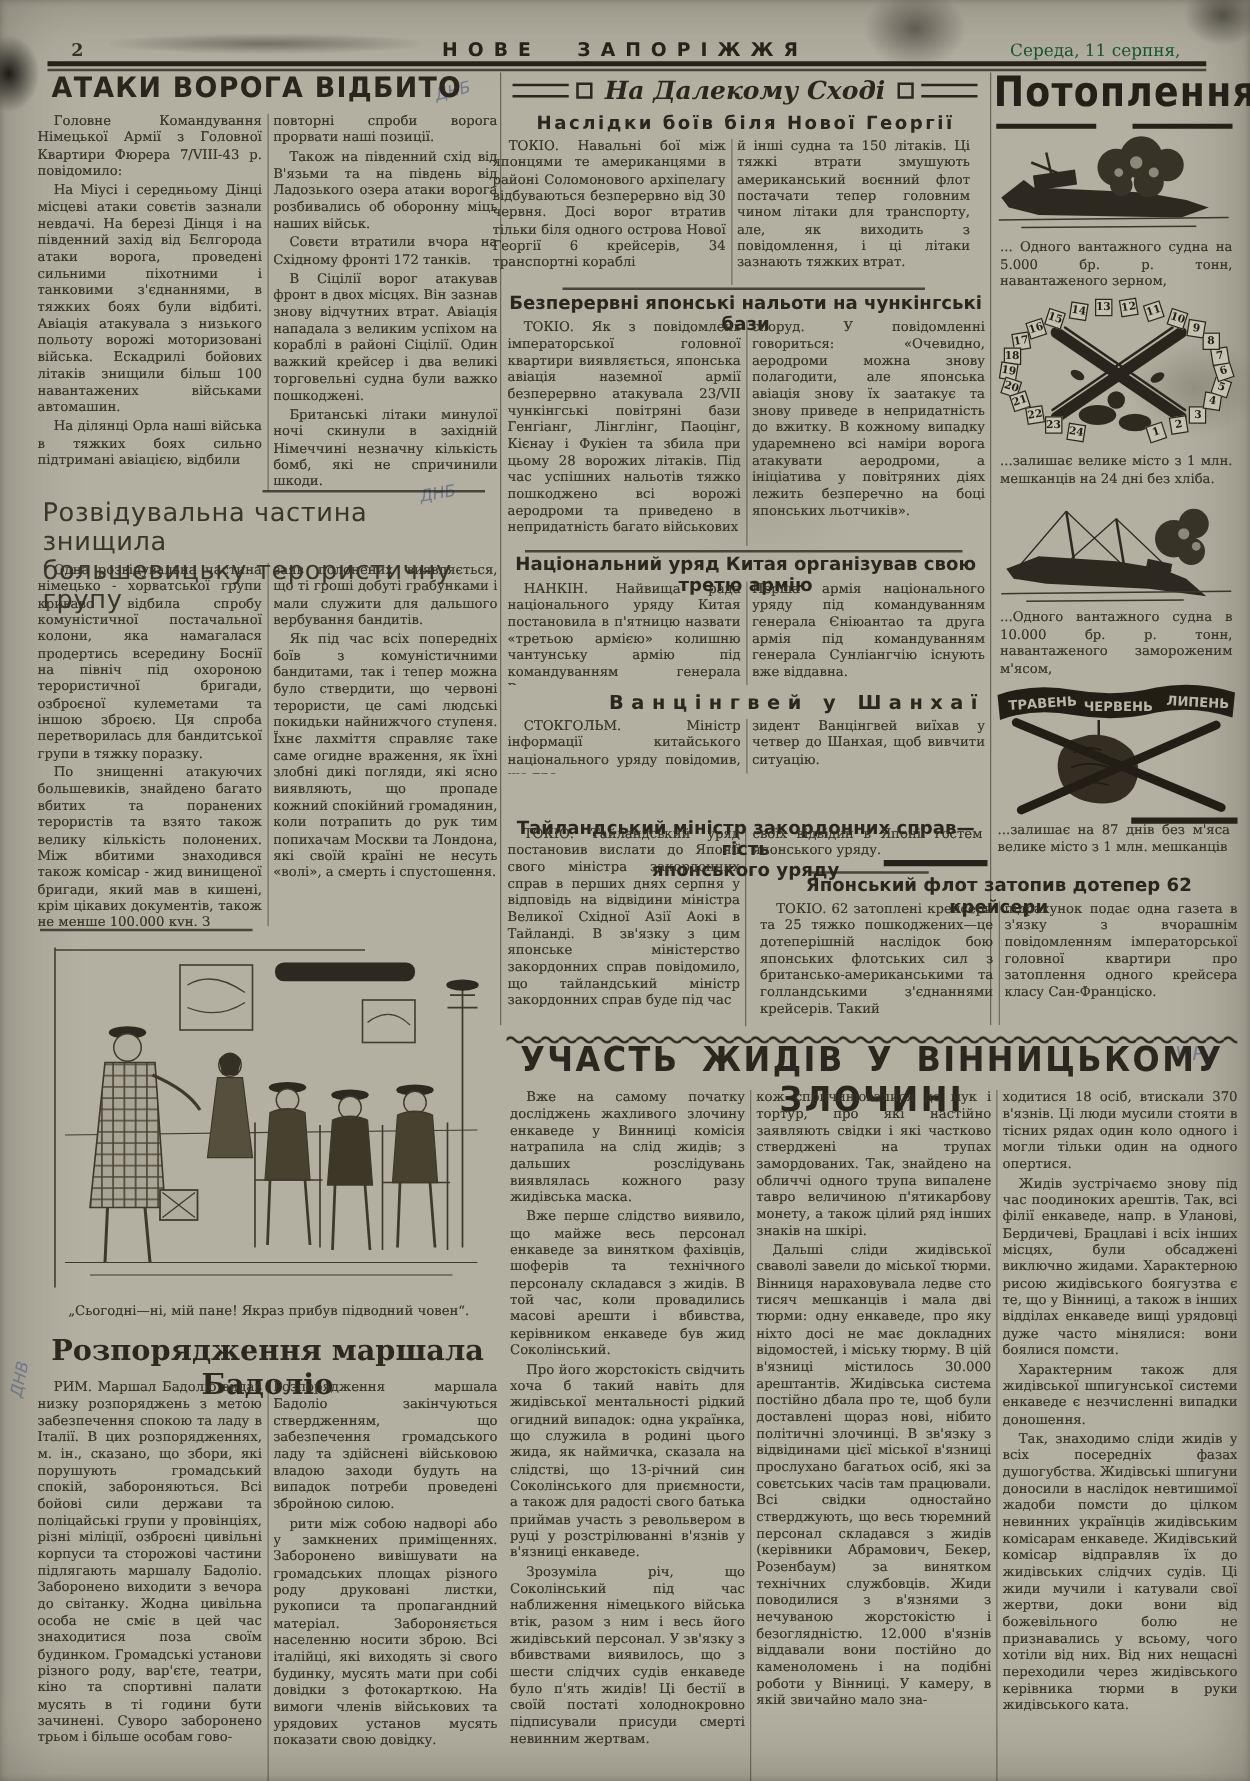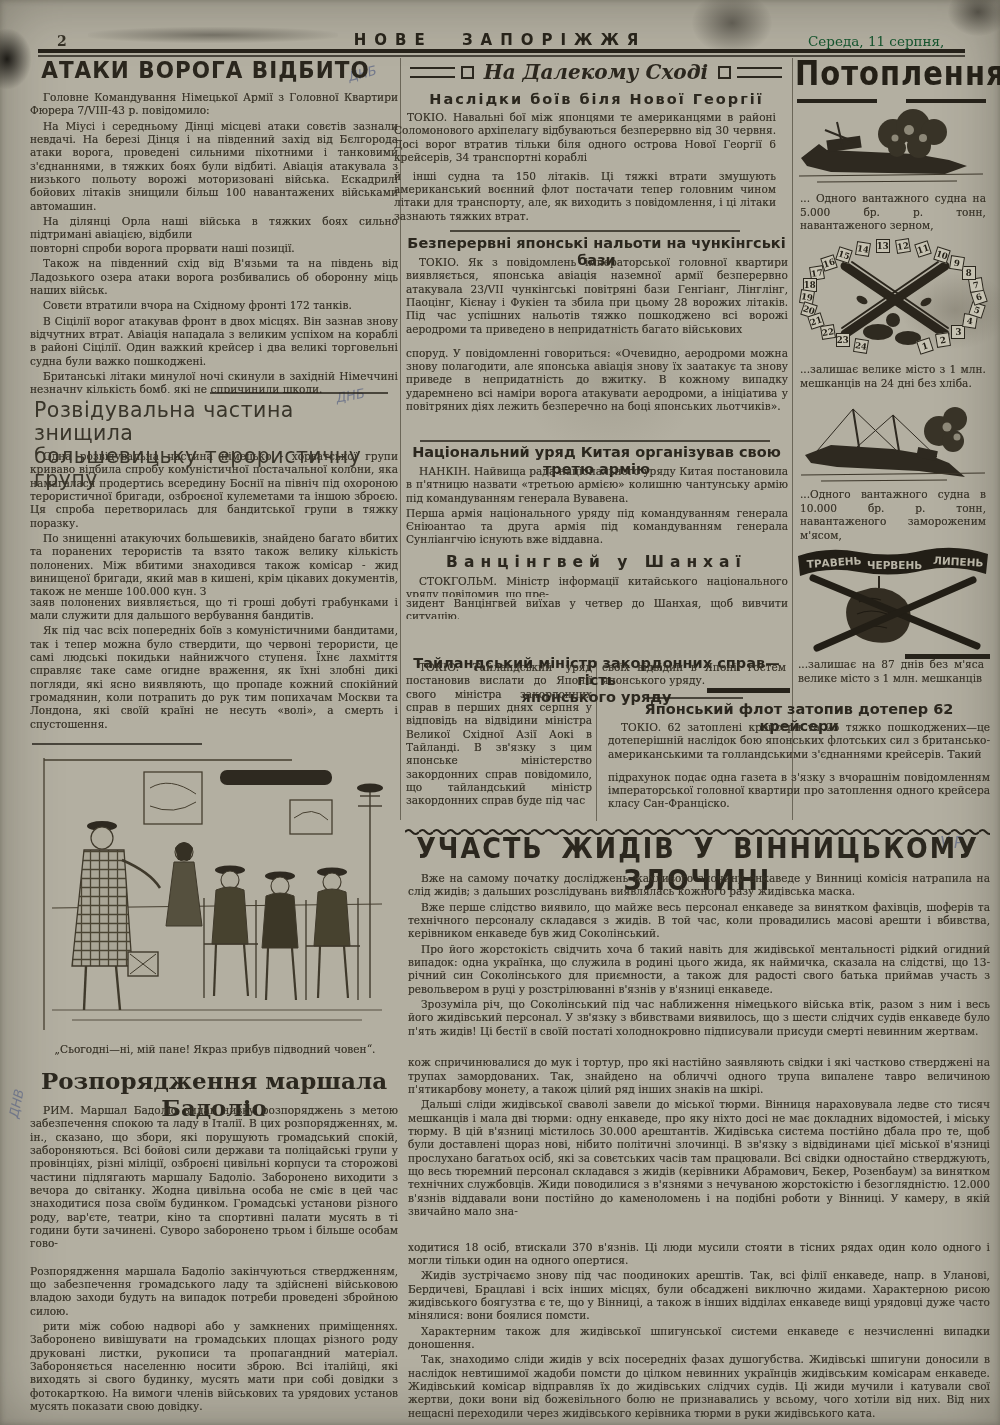--- a/index.html
+++ b/index.html
@@ -25,32 +25,32 @@
   .rule.soft{background:rgba(38,34,26,.75);}
   
   .h-attacks{font-family:"DejaVu Sans",sans-serif;font-weight:bold;font-size:21.5px;letter-spacing:1px;
     text-align:center;color:#2a261d;transform:scaleY(1.05);}
   .h-recon{font-family:"DejaVu Sans",sans-serif;font-weight:500;font-size:20.5px;line-height:23px;
     color:#39352a;letter-spacing:.5px;}
   .h-badoglio{font-family:"DejaVu Serif",serif;font-weight:bold;font-size:23px;text-align:center;color:#2c281f;}
   .h-sub{font-family:"DejaVu Sans",sans-serif;font-weight:bold;font-size:14.5px;text-align:center;
     color:#2b271e;line-height:17px;}
   .h-wang{font-family:"DejaVu Sans",sans-serif;font-weight:bold;font-size:15.5px;letter-spacing:6px;
-    text-align:center;color:#2b271e;}
+    text-align:right;color:#2b271e;}
   .h-vinn{font-family:"DejaVu Sans",sans-serif;font-weight:bold;font-size:25.5px;letter-spacing:2px;
     word-spacing:7px;text-align:center;color:#2b271e;transform:scaleY(1.08);}
   .h-sink{font-family:"DejaVu Sans",sans-serif;font-weight:bold;font-size:29px;letter-spacing:1px;
     text-align:center;color:#242017;transform:scaleY(1.15);}
   .banner-wrap{display:flex;align-items:center;justify-content:center;gap:6px;}
   .banner-line{flex:1;height:7px;border-top:2px solid #2b271e;border-bottom:2px solid #2b271e;}
   .banner-sq{width:9px;height:9px;border:2px solid #2b271e;}
   .h-fareast{font-family:"DejaVu Serif",serif;font-style:italic;font-weight:bold;font-size:20px;
     color:#2b271e;white-space:nowrap;padding:0 4px;}
   
-  .body-box{overflow:hidden;display:flex;flex-direction:column;}
+  .body-box{overflow:hidden;display:flex;}
   .bcol{flex:1;overflow:hidden;font-size:10.6px;line-height:13.35px;text-align:justify;
     color:#3a352a;text-shadow:0 0 .5px rgba(45,40,28,.55);}
   .cdiv{width:1px;background:rgba(50,44,32,.5);margin:0 4px;}
   .para{margin:0 0 2px 0;text-indent:13px;}
   .cont .para:first-child{text-indent:0;}
   .caption{font-size:10.6px;line-height:13.5px;text-align:justify;color:#3a352a;
     text-shadow:0 0 .5px rgba(45,40,28,.5);}
   .caption.center{text-align:center;}
   .vline{position:absolute;width:1px;background:rgba(48,42,30,.55);}
   .cal-wrap{position:absolute;}

